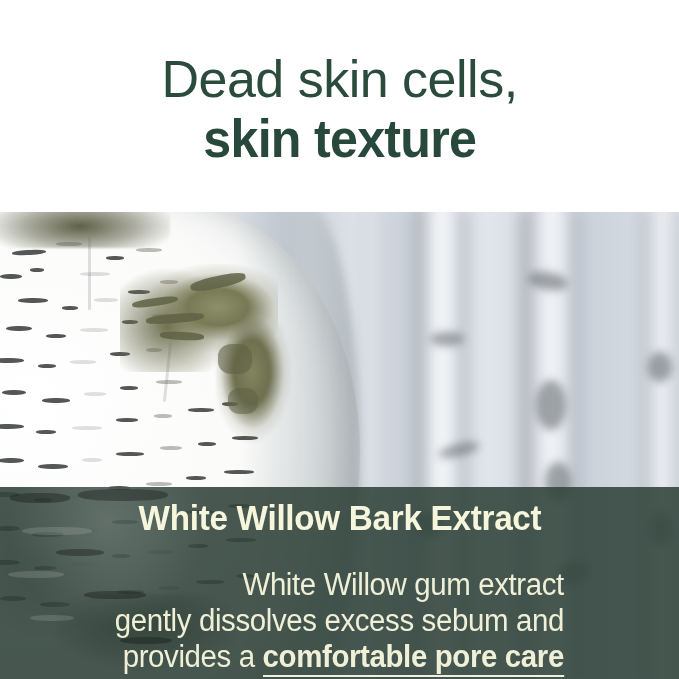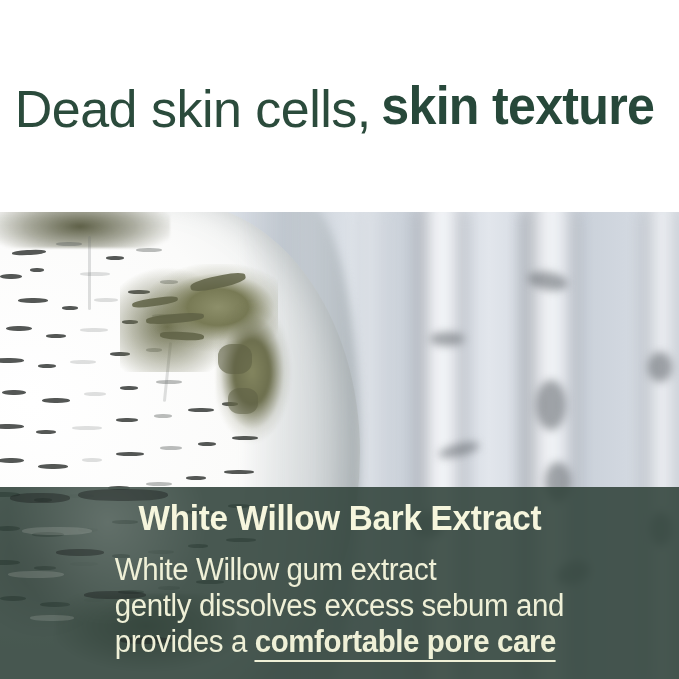--- a/index.html
+++ b/index.html
@@ -21,21 +21,21 @@
 
   
   .header {
     position: absolute;
     left: 0;
     top: 0;
     width: 679px;
     height: 212px;
     background: #ffffff;
     display: flex;
-    flex-direction: row;
+    flex-direction: column;
     align-items: center;
     justify-content: center;
   }
   .headline-1 {
     color: #2b4b3c;
     font-family: "Liberation Sans", sans-serif;
     font-size: 52px;
     font-weight: 400;
     line-height: 60px;
     letter-spacing: -0.5px;
@@ -221,22 +221,22 @@
     color: #f6f6dd;
     font-family: "Liberation Sans", sans-serif;
     font-size: 35px;
     font-weight: 700;
     line-height: 44px;
     letter-spacing: -0.3px;
     white-space: nowrap;
     transform: scaleX(0.95);
   }
   .desc {
-    margin-top: 12px;
-    text-align: left;
+    margin-top: 27px;
+    text-align: right;
     color: #eff0d7;
     font-family: "Liberation Sans", sans-serif;
     font-size: 31px;
     font-weight: 400;
     line-height: 36px;
     letter-spacing: -0.4px;
   }
   .desc .line {
     display: block;
     white-space: nowrap;

